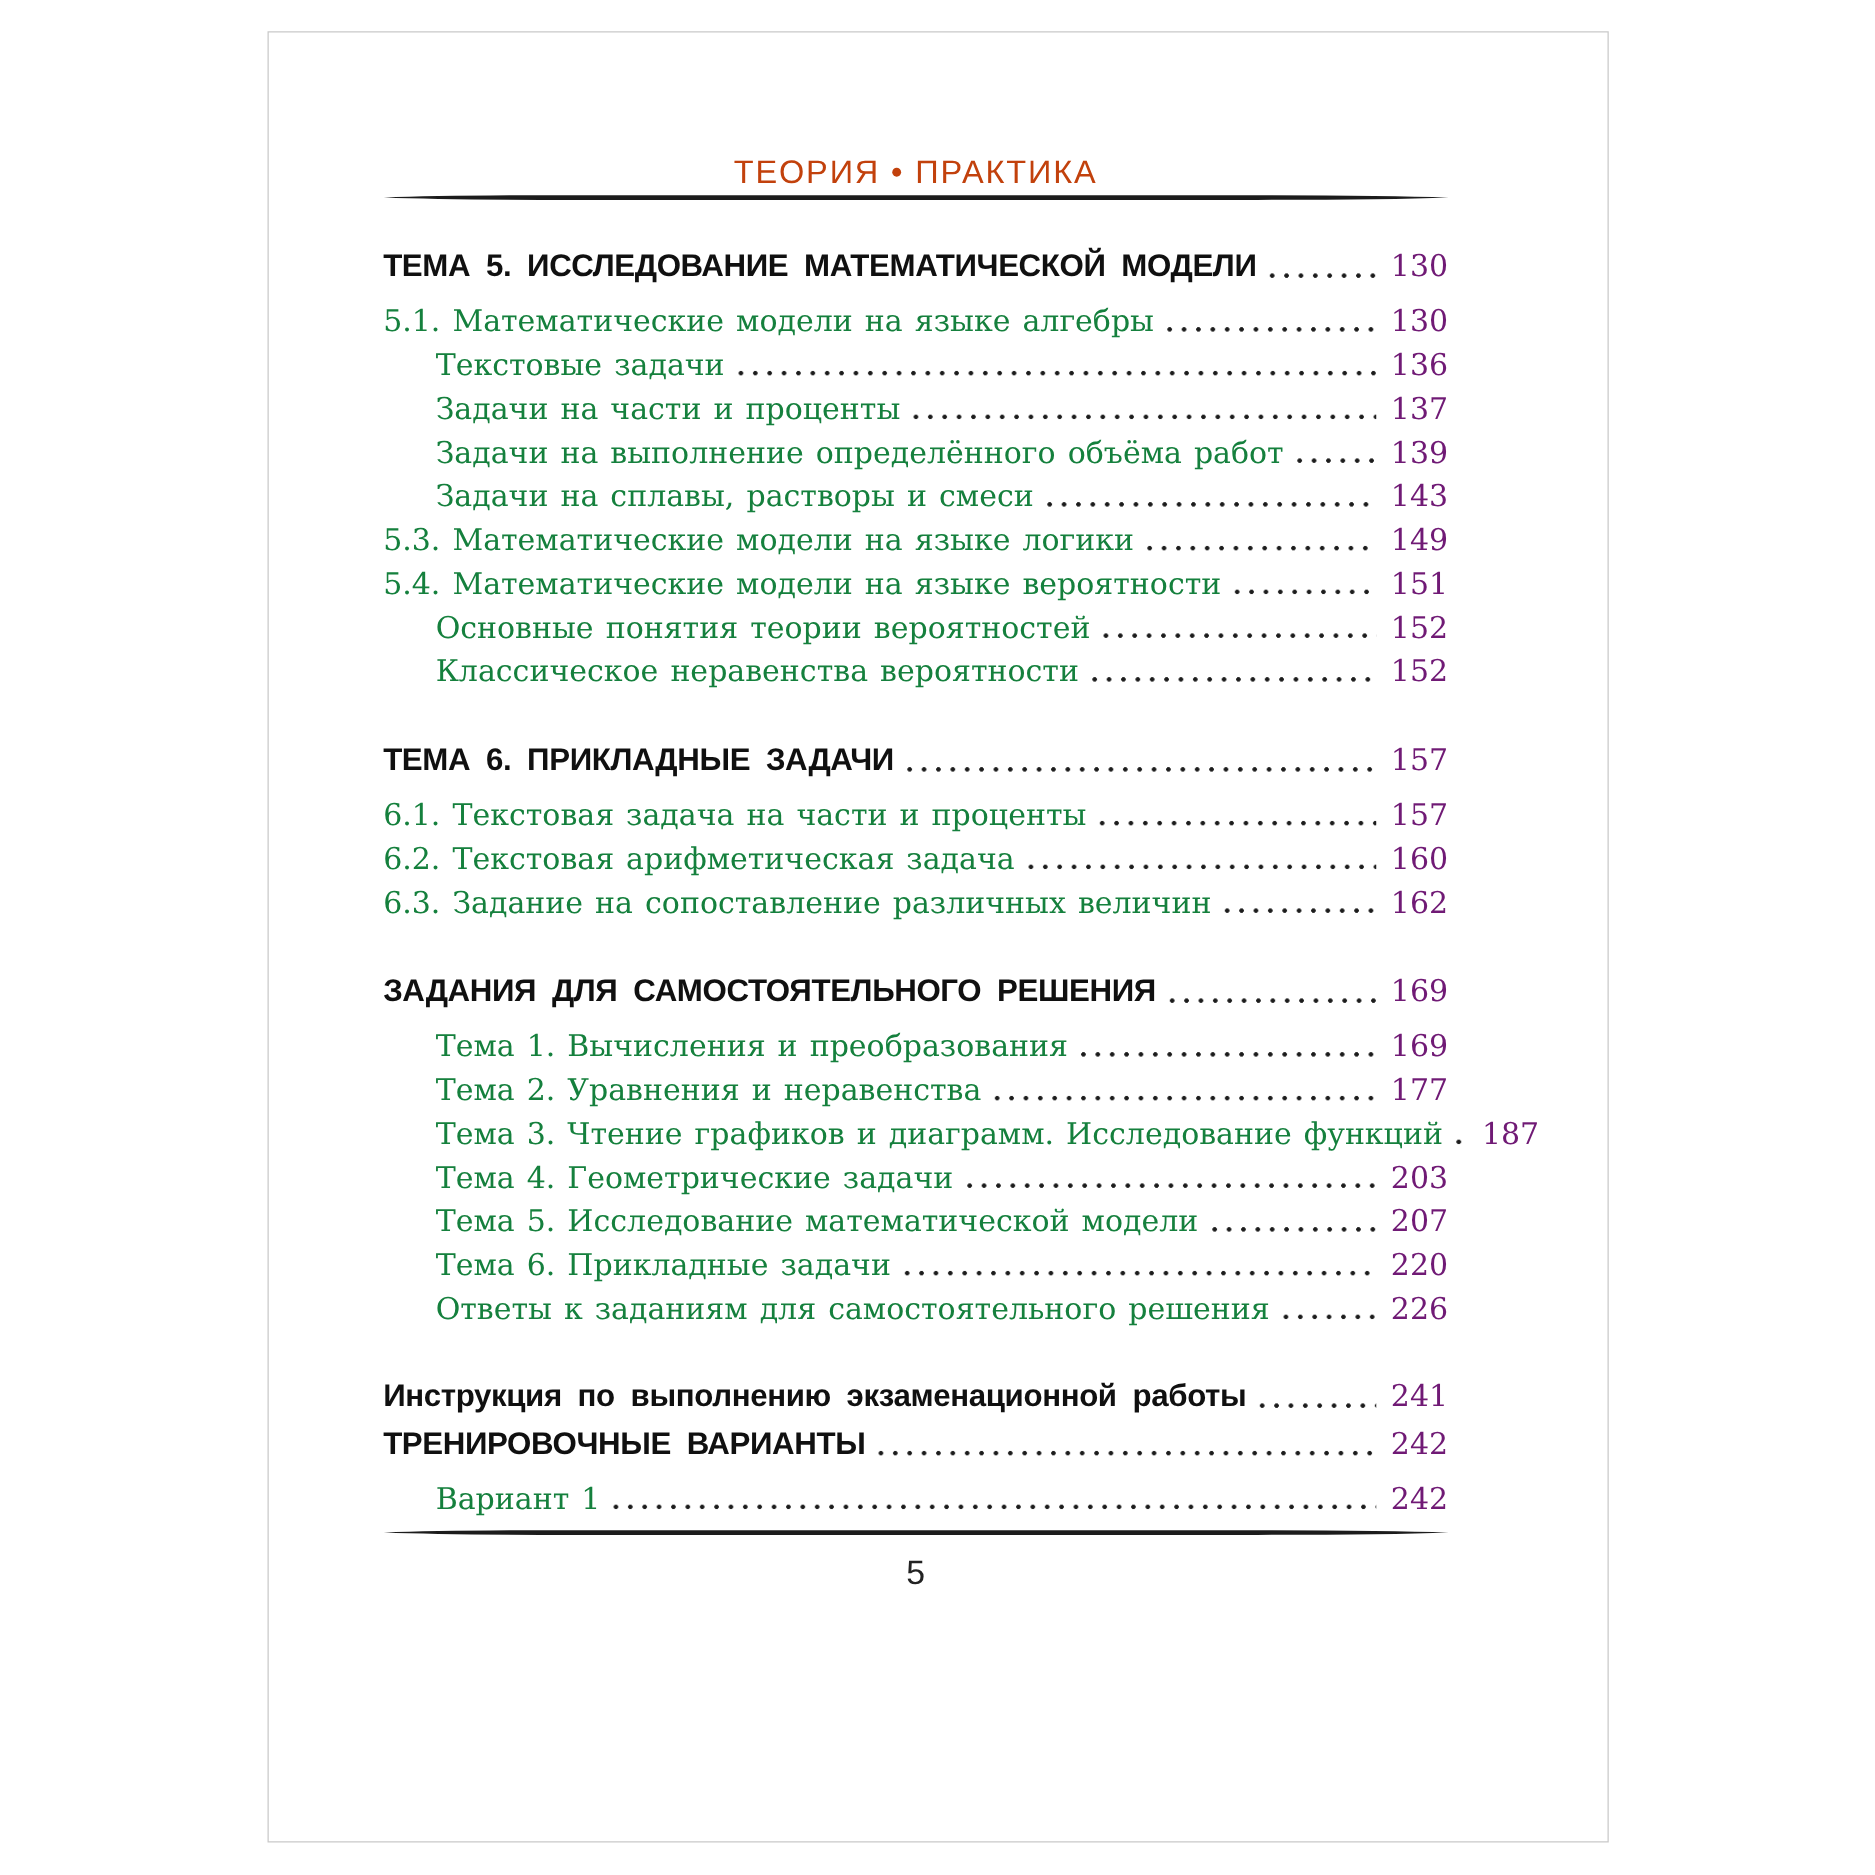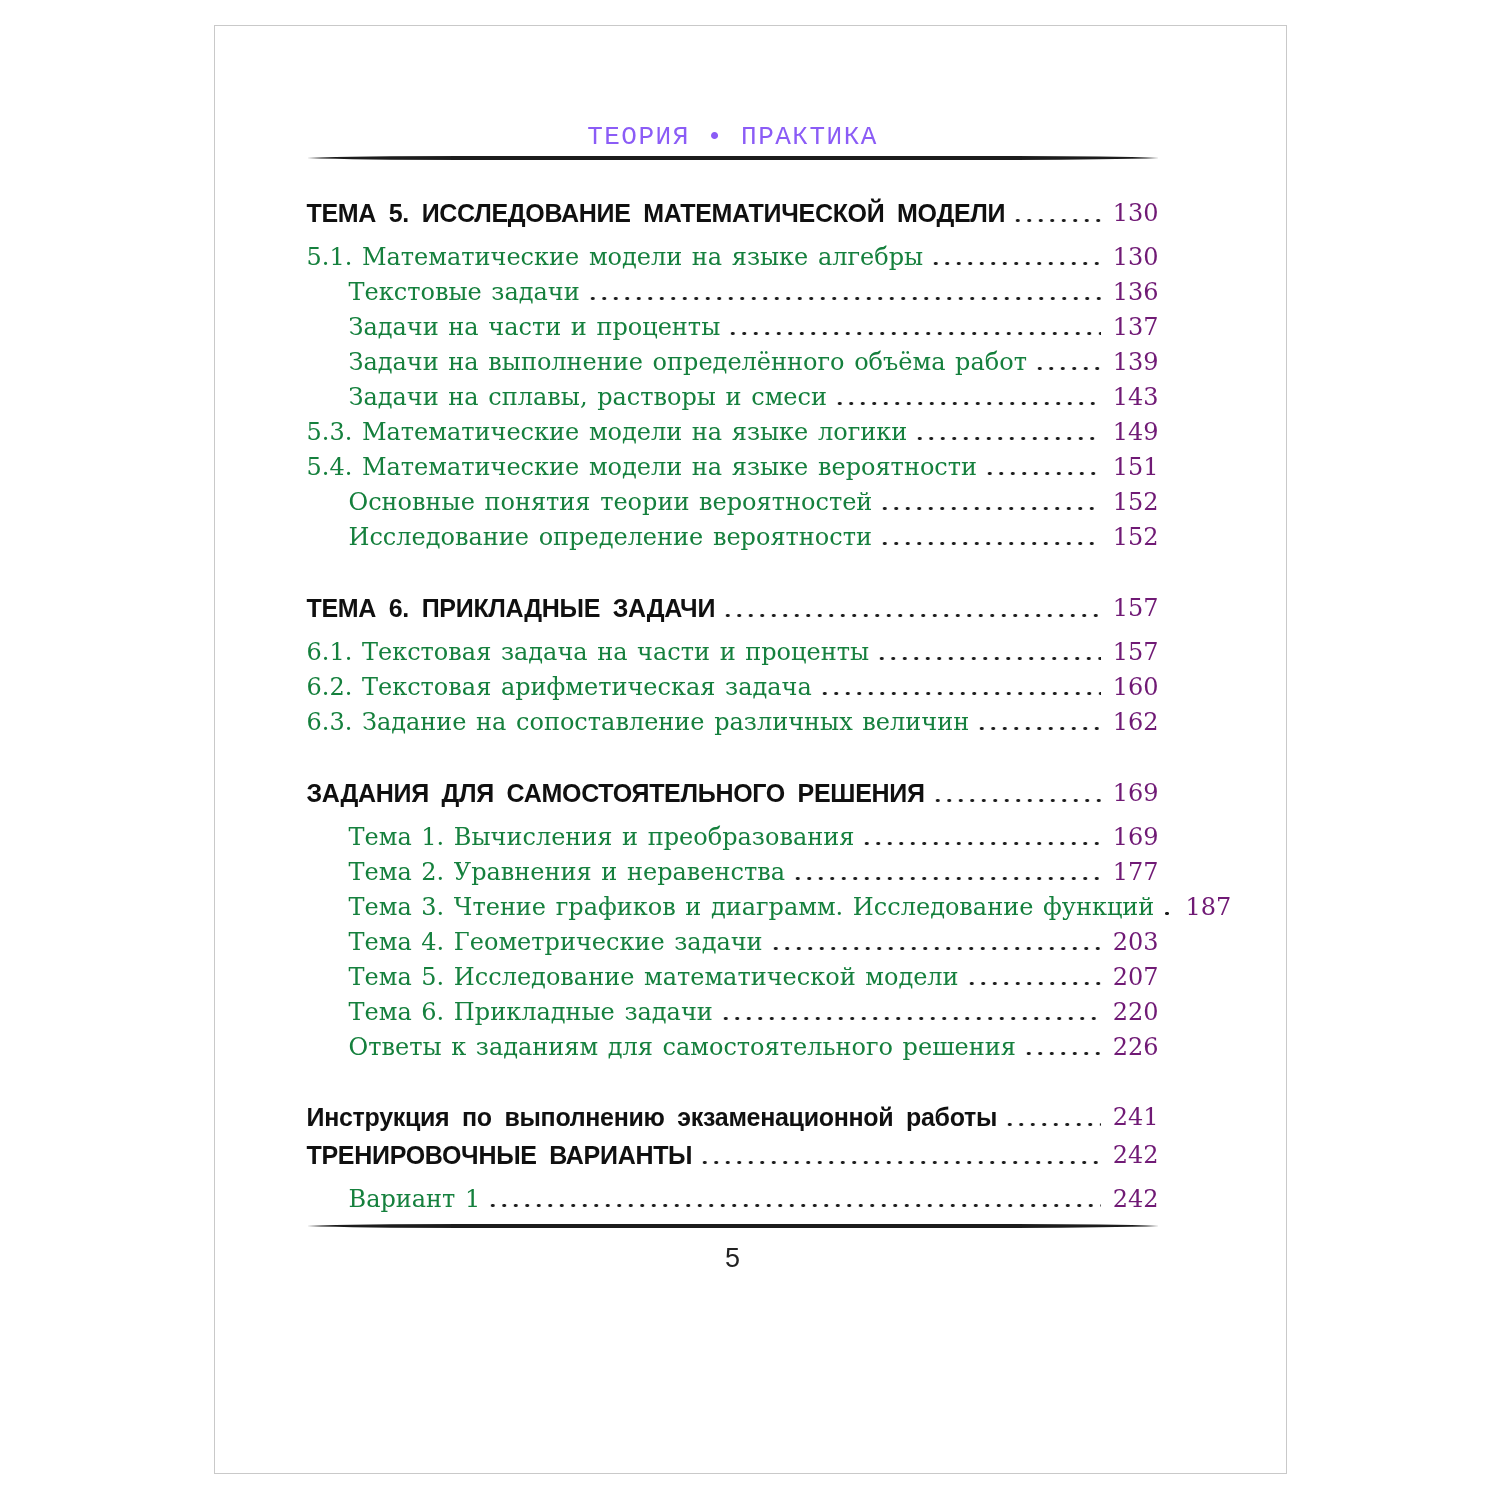--- a/index.html
+++ b/index.html
@@ -19,26 +19,26 @@
     border: 1px solid #c9c9c9;
     position: relative;
   }
   .content-col {
     width: 852px;
     margin-left: 92px;
   }
   .running-head {
     margin-top: 97px;
     text-align: center;
-    font-family: Liberation Mono, monospace;
+    font-family: Liberation Sans, sans-serif;
     font-size: 26px;
     line-height: 28px;
     font-weight: 500;
     letter-spacing: 1.5px;
-    color: #8b5cf6;
+    color: #c2410c;
     white-space: nowrap;
   }
   .rule {
     display: block;
     width: 852px;
     height: 6px;
   }
   .rule-top { margin-top: 4px; }
   .rule-bottom { margin-top: 6px; }
   .toc {
@@ -170,21 +170,21 @@
     <span class="pnum">151</span>
   </div>
 
   <div class="row sub">
     <span class="title">Основные понятия теории вероятностей</span>
     <span class="leader"></span>
     <span class="pnum">152</span>
   </div>
 
   <div class="row sub">
-    <span class="title">Исследование определение вероятности</span>
+    <span class="title">Классическое неравенства вероятности</span>
     <span class="leader"></span>
     <span class="pnum">152</span>
   </div>
 
 
   <div class="row heading">
     <span class="title">ТЕМА 6. ПРИКЛАДНЫЕ ЗАДАЧИ</span>
     <span class="leader"></span>
     <span class="pnum">157</span>
   </div>

